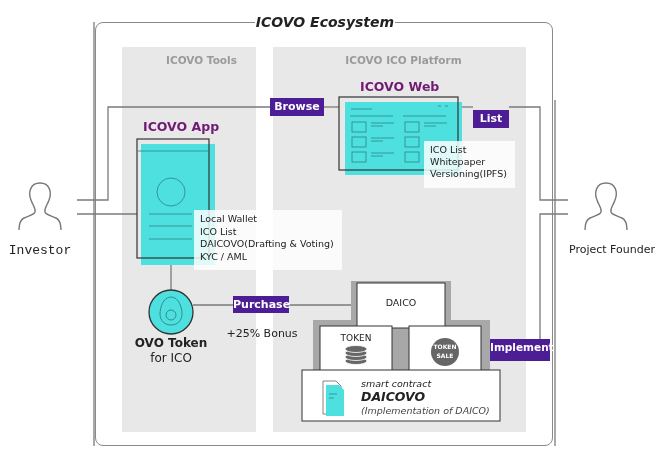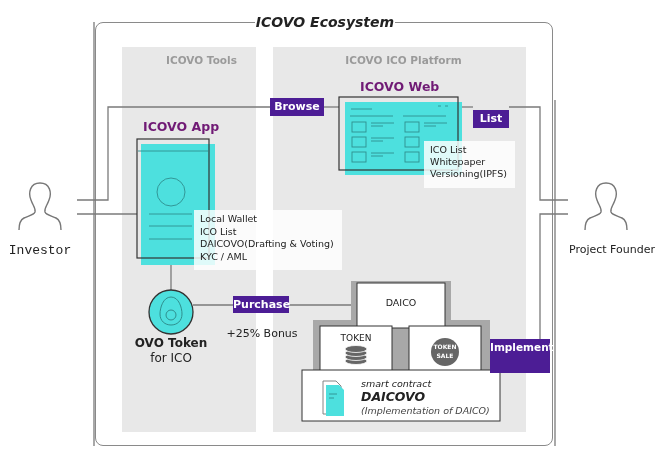--- a/index.html
+++ b/index.html
@@ -119,21 +119,21 @@
   </g>
 </svg>
 
 <div class="label" style="left:5px; top:243px; width:70px; font-size:13px;font-family:Liberation Mono, monospace;">Investor</div>
 <div class="label" style="left:556px; top:243px; width:112px; font-size:11px;text-align:center;">Project Founder</div>
 
 <div class="tag" style="left:270px; top:98px; width:54px;">Browse</div>
 <div class="tag" style="left:473px; top:110px; width:36px;">List</div>
 <div class="tag" style="left:233px; top:296px; width:56px; height:17px; line-height:17px;">Purchase</div>
 <div class="label" style="left:222px; top:316px; width:80px; font-size:11px;margin-top:11px;">+25% Bonus</div>
-<div class="tag" style="left:490px; top:339px; width:60px; height:34px; line-height:17px; font-size:10.5px;">Implement</div>
+<div class="tag" style="left:490px; top:339px; width:60px; height:22px; line-height:17px; font-size:10.5px;">Implement</div>
 
 <div class="box-title" style="left:360px; top:79px;">ICOVO Web</div>
 <div class="tip" style="left:424px; top:141px; width:91px; height:47px;">
   <div>ICO List</div>
   <div>Whitepaper</div>
   <div>Versioning(IPFS)</div>
 </div>
 
 <div class="box-title" style="left:143px; top:119px;">ICOVO App</div>
 <div class="tip" style="left:184px; top:210px; width:148px; height:60px; line-height:12.5px;margin-left:10px;">

